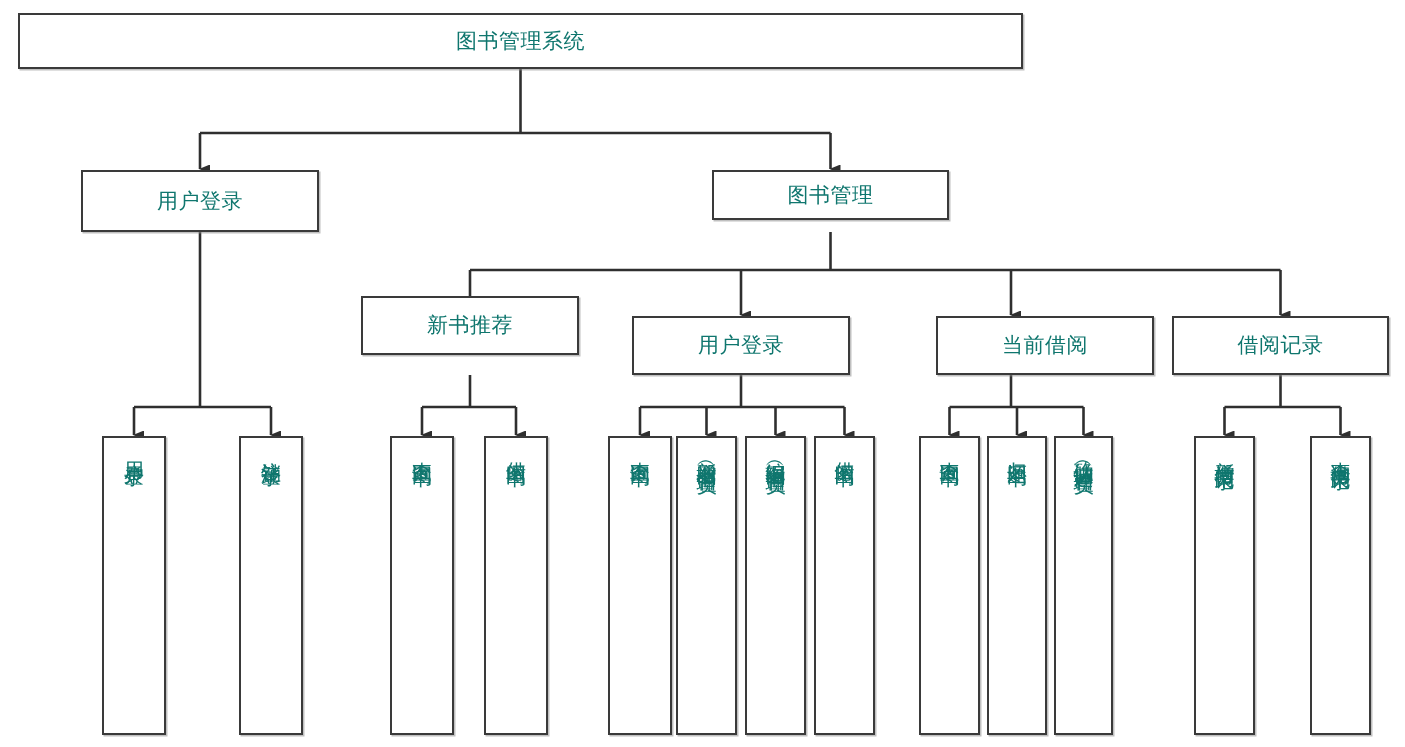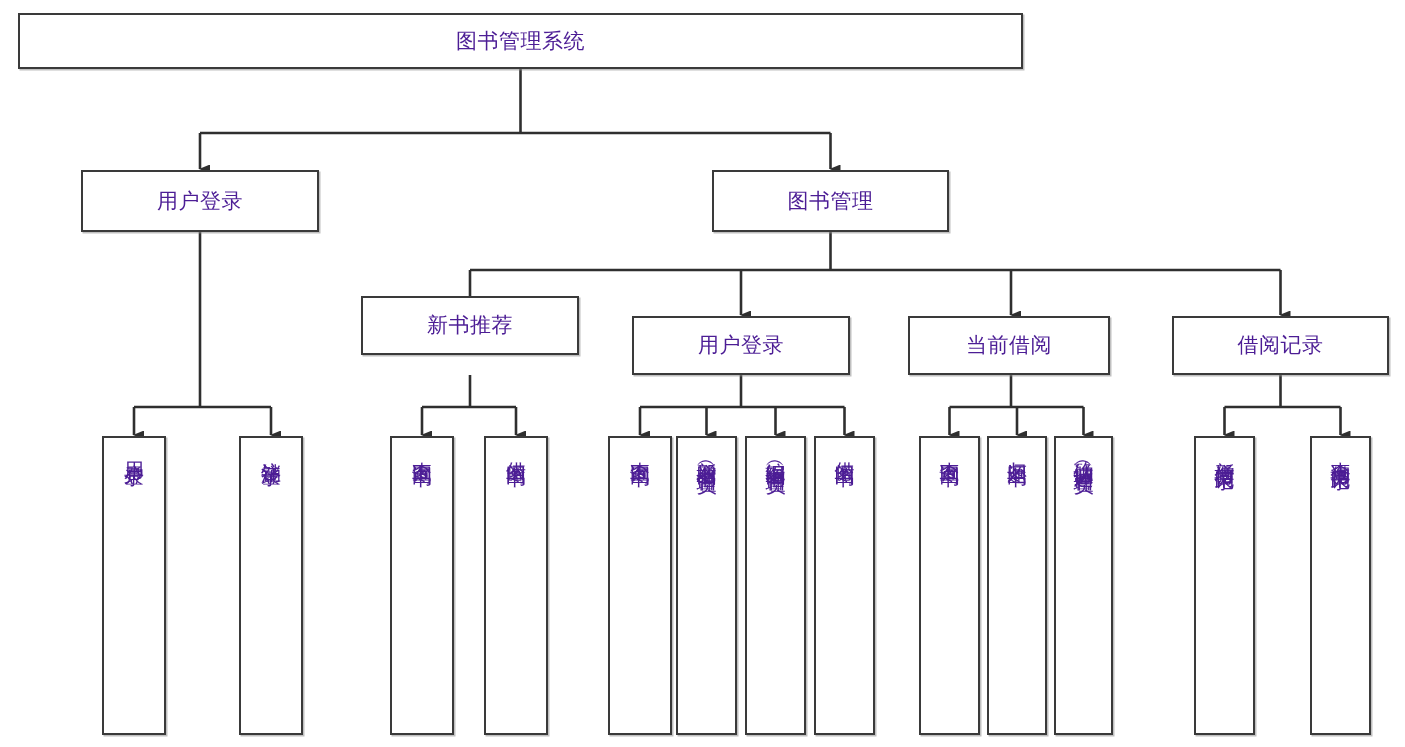--- a/index.html
+++ b/index.html
@@ -29,21 +29,21 @@
     position: absolute;
     box-sizing: border-box;
     background: #ffffff;
     border: 2px solid #3a3a3a;
     display: flex;
     align-items: center;
     justify-content: center;
     box-shadow: 1.5px 1.5px 0 0 rgba(140,140,140,0.55);
   }
   .node-label {
-    color: #4c1d95;
+    color: #0f766e;
     font-size: 21px;
     line-height: 1.18;
     letter-spacing: 0.5px;
     white-space: nowrap;
     text-align: center;
   }
   .node.vertical {
     align-items: flex-start;
     justify-content: center;
     padding-top: 8px;
@@ -111,30 +111,30 @@
         <line x1="1340.5" y1="407" x2="1340.5" y2="435" stroke="#2f2f2f" stroke-width="2.6" marker-end="url(#arrowhead)"></line>
       </g>
   </svg>
   <div id="node-layer">
       <div class="node" style="left: 18px; top: 13px; width: 1005px; height: 56px;">
         <span class="node-label">图书管理系统</span>
       </div>
       <div class="node" style="left: 81px; top: 170px; width: 238px; height: 62px;">
         <span class="node-label">用户登录</span>
       </div>
-      <div class="node" style="left: 712px; top: 170px; width: 237px; height: 62px;">
+      <div class="node" style="left: 712px; top: 170px; width: 237px; height: 50px;">
         <span class="node-label">图书管理</span>
       </div>
       <div class="node" style="left: 361px; top: 296px; width: 218px; height: 59px;">
         <span class="node-label">新书推荐</span>
       </div>
       <div class="node" style="left: 632px; top: 316px; width: 218px; height: 59px;">
         <span class="node-label">用户登录</span>
       </div>
-      <div class="node" style="left: 908px; top: 316px; width: 202px; height: 59px;">
+      <div class="node" style="left: 936px; top: 316px; width: 218px; height: 59px;">
         <span class="node-label">当前借阅</span>
       </div>
       <div class="node" style="left: 1172px; top: 316px; width: 217px; height: 59px;">
         <span class="node-label">借阅记录</span>
       </div>
       <div class="node vertical" style="left: 102px; top: 436px; width: 64px; height: 299px;">
         <span class="node-label">用户登录</span>
       </div>
       <div class="node vertical" style="left: 239px; top: 436px; width: 64px; height: 299px;">
         <span class="node-label">注销登录</span>

